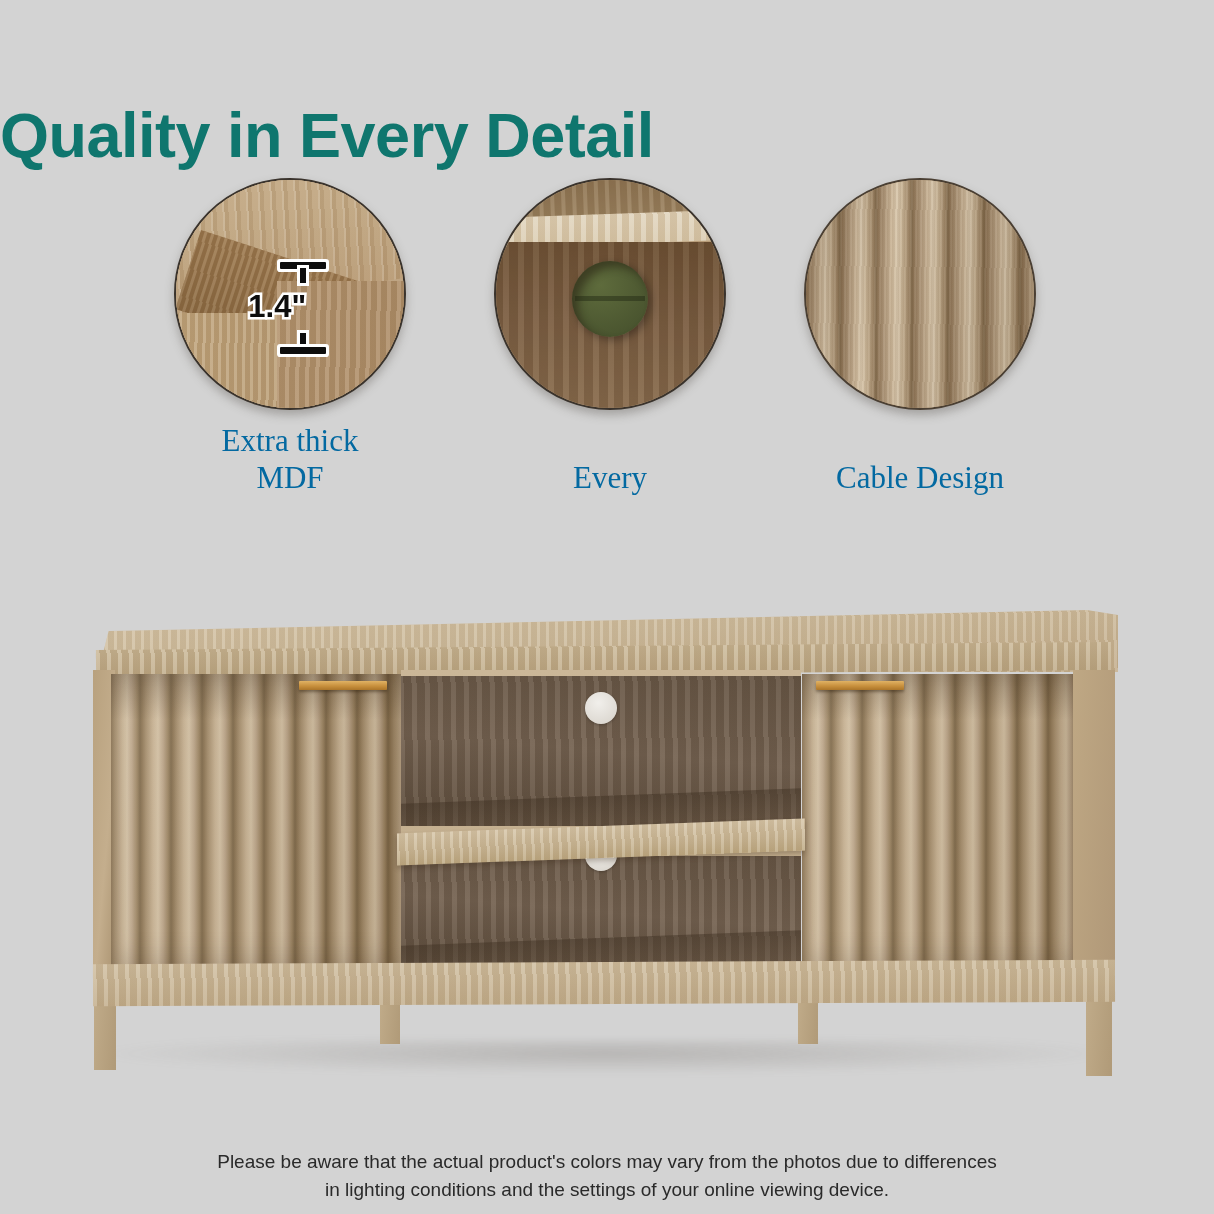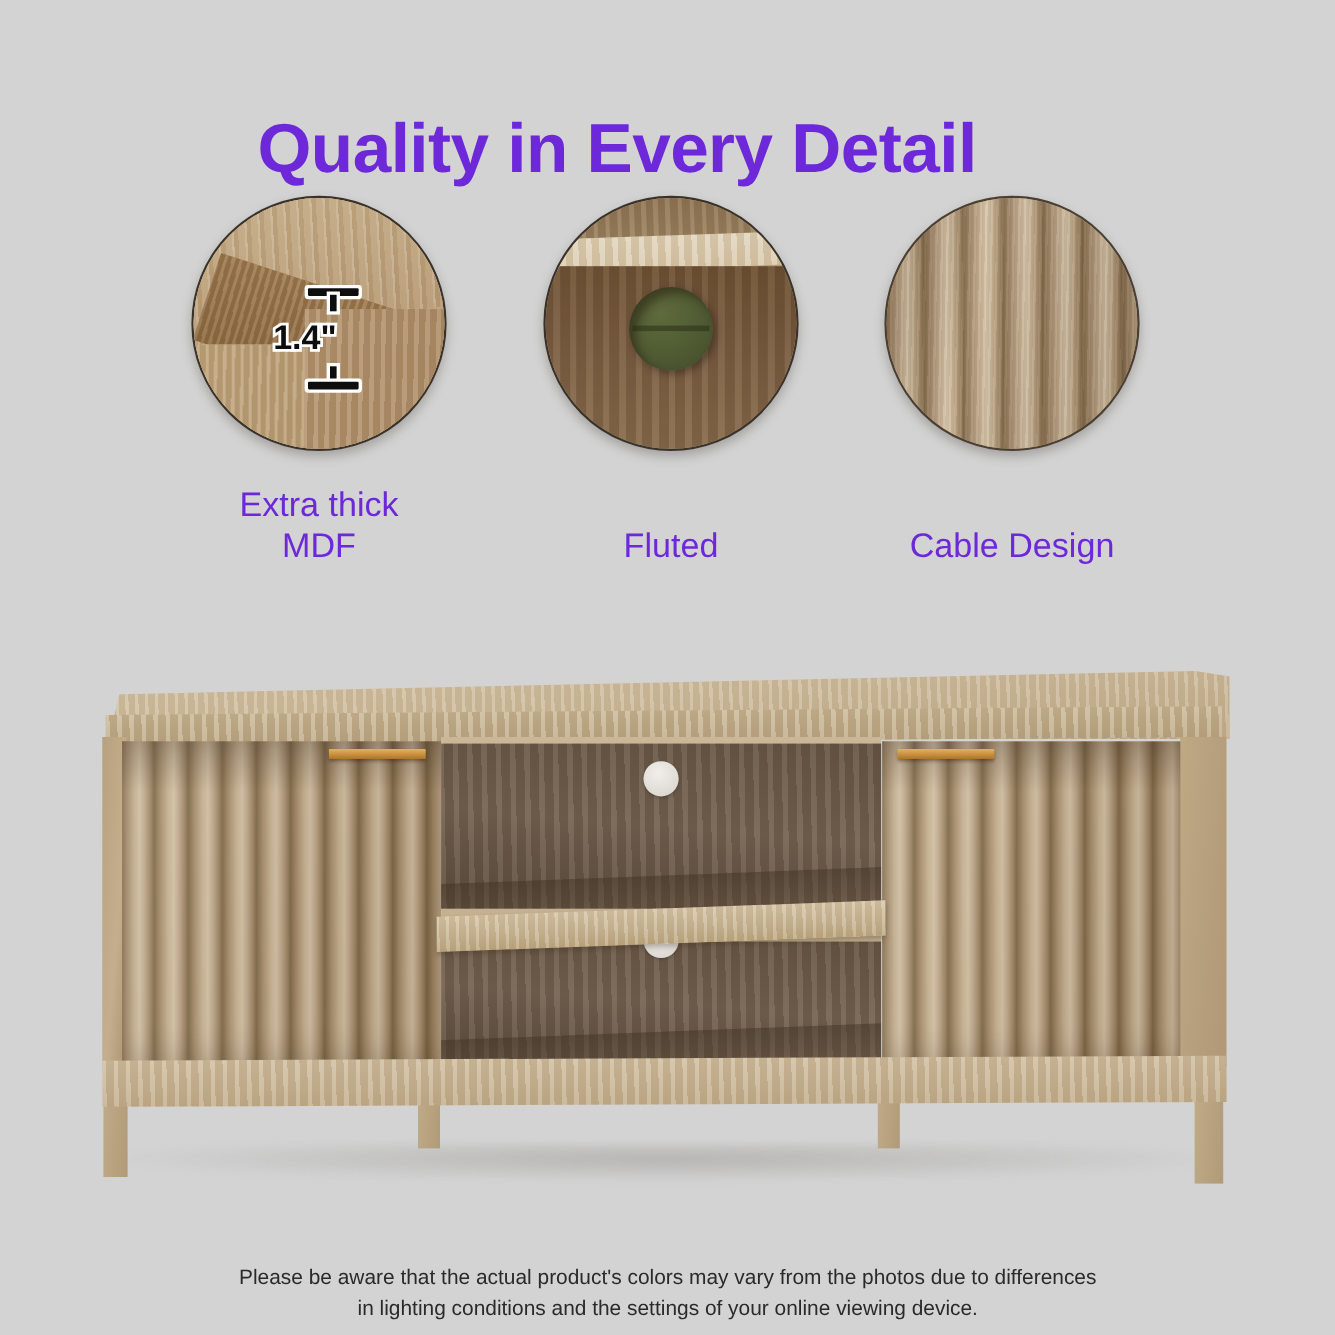--- a/index.html
+++ b/index.html
@@ -20,25 +20,24 @@
     inset: 0;
     background: #d3d3d3;
   }
 
   
   .headline {
     position: absolute;
     top: 62px;
     left: 0;
     width: 1122px;
-    text-align: center;
     font-size: 63px;
     font-weight: bold;
     letter-spacing: -0.5px;
-    color: #6d28d9;
+    color: #0f766e;
     font-family: "Liberation Sans", sans-serif;
     line-height: 1.0;
   }
 
   
   .features {
     position: absolute;
     top: 178px;
     left: 0;
     width: 1214px;
@@ -237,25 +236,25 @@
     position: absolute;
     inset: 0;
     background:
       repeating-linear-gradient(91deg,
         rgba(255,255,255,0.05) 0px, rgba(255,255,255,0.05) 2px,
         rgba(80,58,36,0.08) 2px, rgba(80,58,36,0.08) 5px),
       linear-gradient(100deg, rgba(60,42,24,0.20) 0%, rgba(255,255,255,0.06) 35%, rgba(50,36,20,0.16) 100%);
   }
 
   .caption {
-    margin-top: 31px;
+    margin-top: 13px;
     font-size: 31px;
     line-height: 1.18;
-    color: #6d28d9;
-    font-family: Liberation Sans, sans-serif;
+    color: #0369a1;
+    font-family: Liberation Serif, serif;
   }
 
   
   .product {
     position: absolute;
     left: 0;
     top: 560px;
     width: 1214px;
     height: 530px;
   }
@@ -497,21 +496,21 @@
       <div class="circle-wrap">
         <div class="circle">
           <div class="cab-top"></div>
           <div class="cab-light"></div>
           <div class="cab-body"></div>
           <div class="cab-hole"></div>
         </div>
       </div>
       <div class="caption">
         <br>
-        <span>Fluted</span>
+        <span>Every</span>
       </div>
     </div>
 
     <div class="feature f2">
       <div class="circle-wrap">
         <div class="circle">
           <div class="flute-bg"></div>
         </div>
       </div>
       <div class="caption">

